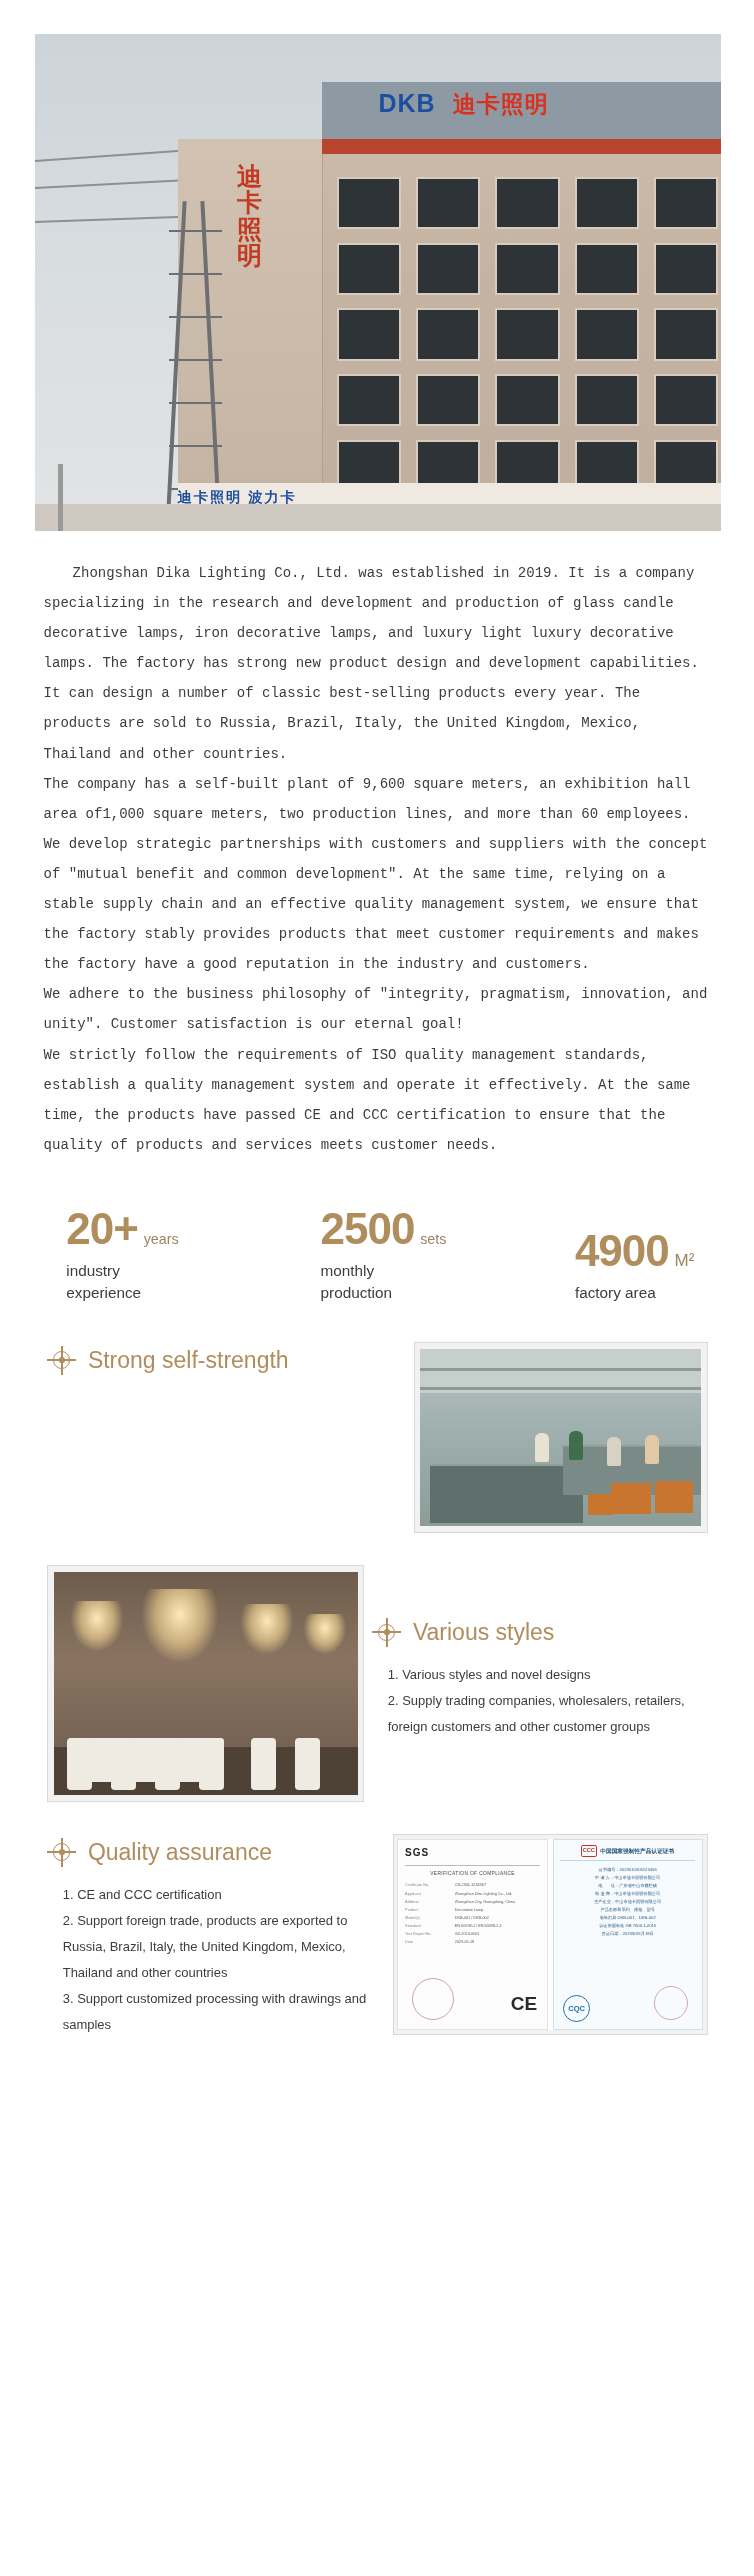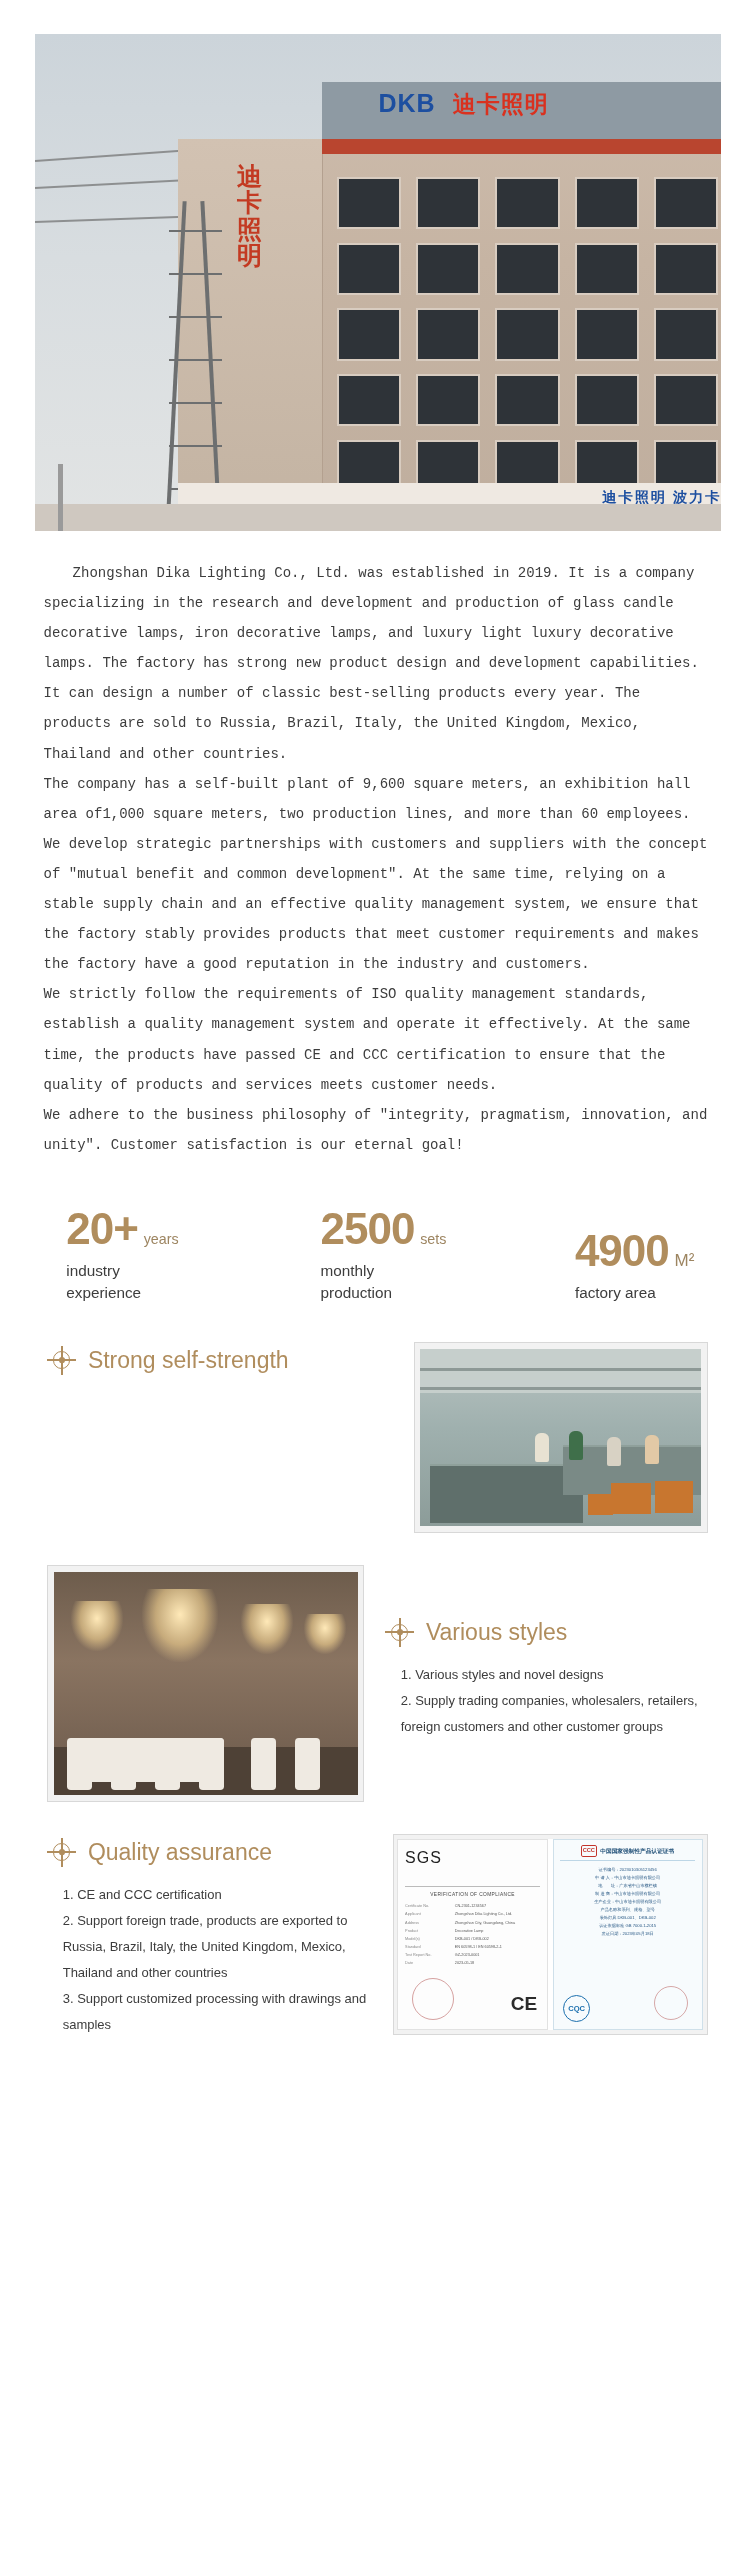--- a/index.html
+++ b/index.html
@@ -95,21 +95,21 @@
     letter-spacing: 1.9px;
   }
   .hero .base-band {
     position: absolute;
     left: 143px; top: 449px; width: 544px; height: 29px;
     background: #efe9e2;
     color: #1d4fa0;
     font-weight: bold;
     font-size: 14.3px;
     line-height: 29px;
-    text-align: right;
+    text-align: left;
     letter-spacing: 1.9px;
   }
   .hero .tower {
     position: absolute;
     left: 105px; top: 167px; width: 105px; height: 330px;
   }
   .hero .tower i {
     position: absolute;
     background: #6d6f70;
   }
@@ -177,21 +177,21 @@
     margin-top: 5.7px;
     font-size: 15.3px;
     color: #3d3d3d;
     line-height: 1.45;
   }
 
   
   .feature {
     margin: 38px 13.4px 0 13.4px;
     display: flex;
-    gap: 21px;
+    gap: 8px;
     align-items: flex-start;
   }
   .feature.reverse { flex-direction: row-reverse; }
   .feature .txt { flex: 1 1 auto; padding-top: 3.8px; }
   .feature .head {
     display: flex;
     align-items: center;
     gap: 11.5px;
     margin-bottom: 15.3px;
   }
@@ -299,22 +299,22 @@
     border: 1px solid #e2e2e2;
     position: relative;
     overflow: hidden;
     font-size: 3.8px;
     line-height: 1.65;
     color: #6d6d6d;
     padding: 5.7px 6.7px;
     box-sizing: border-box;
   }
   .cert-doc .sgs {
-    font-size: 16px; font-weight: normal; color: #222;
-    border-bottom: 1px solid #bbb; padding-bottom: 14px; margin-bottom: 3.8px;
+    font-size: 10px; font-weight: bold; color: #222;
+    border-bottom: 1px solid #bbb; padding-bottom: 3px; margin-bottom: 3.8px;
     letter-spacing: 1px;
   }
   .cert-doc .doc-title {
     text-align: center; font-size: 4.8px; color: #444; letter-spacing: 0.4px; margin-bottom: 4.8px;
   }
   .cert-doc .row { display: flex; gap: 3.8px; margin-bottom: 1.9px; }
   .cert-doc .row .k { flex: 0 0 34%; color: #8a8a8a; }
   .cert-doc .row .v { flex: 1; color: #5a5a5a; }
   .cert-doc .ce {
     position: absolute; right: 9.6px; bottom: 9.6px;
@@ -421,22 +421,22 @@
     </div>
 
     <div class="base-band">迪卡照明  波力卡</div>
     <div class="ground"></div>
     <div class="pole"></div>
   </div>
 
   <div class="body-text">
     <p class="indent">Zhongshan Dika Lighting Co., Ltd. was established in 2019. It is a company specializing in the research and development and production of glass candle decorative lamps, iron decorative lamps, and luxury light luxury decorative lamps. The factory has strong new product design and development capabilities. It can design a number of classic best-selling products every year. The products are sold to Russia, Brazil, Italy, the United Kingdom, Mexico, Thailand and other countries.</p>
     <p>The company has a self-built plant of 9,600 square meters, an exhibition hall area of1,000 square meters, two production lines, and more than 60 employees. We develop strategic partnerships with customers and suppliers with the concept of "mutual benefit and common development". At the same time, relying on a stable supply chain and an effective quality management system, we ensure that the factory stably provides products that meet customer requirements and makes the factory have a good reputation in the industry and customers.</p>
+    <p>We adhere to the business philosophy of "integrity, pragmatism, innovation, and unity". Customer satisfaction is our eternal goal!</p>
     <p>We strictly follow the requirements of ISO quality management standards, establish a quality management system and operate it effectively. At the same time, the products have passed CE and CCC certification to ensure that the quality of products and services meets customer needs.</p>
-    <p>We adhere to the business philosophy of "integrity, pragmatism, innovation, and unity". Customer satisfaction is our eternal goal!</p>
   </div>
 
   <div class="stats">
     <div class="stat">
       <div class="num-row">
         <span class="num">20+</span>
         <span class="unit">years</span>
       </div>
       <div class="cap" style="white-space: pre-line;">industry
 experience</div>

